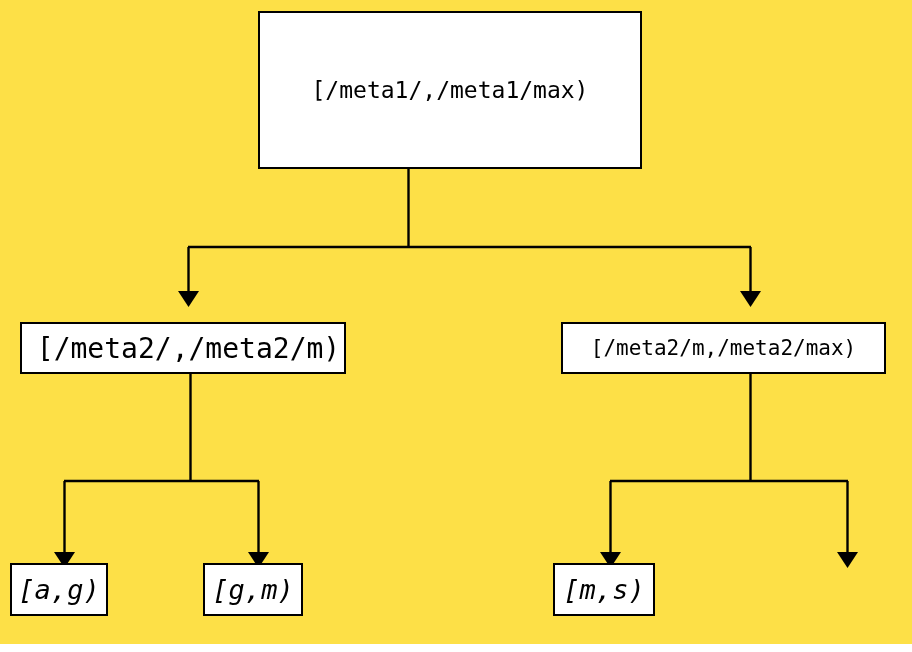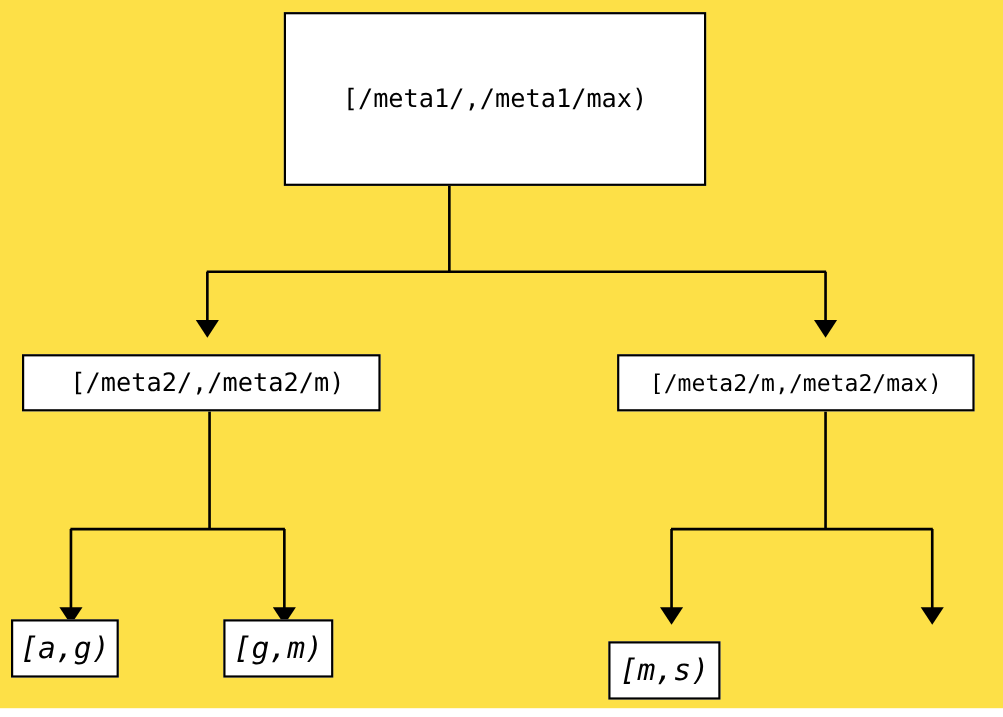--- a/index.html
+++ b/index.html
@@ -39,39 +39,39 @@
     top: 11px;
     width: 384px;
     height: 158px;
     font-size: 23px;
   }
   .node-mid-left {
     left: 20px;
     top: 322px;
     width: 326px;
     height: 52px;
-    font-size: 23px;
+    font-size: 28px;
     padding-left: 11px;
   }
   .node-mid-right {
     left: 561px;
     top: 322px;
     width: 325px;
     height: 52px;
     font-size: 21px;
   }
   .node-leaf {
     top: 563px;
     height: 53px;
     font-size: 27px;
     font-style: italic;
   }
   .leaf-ag   { left: 10px;  width: 98px; }
   .leaf-gm   { left: 203px; width: 100px; }
-  .leaf-ms   { left: 553px; width: 102px; margin-top: 20px; }
+  .leaf-ms   { left: 553px; width: 102px; }
   .leaf-smax { left: 777px; width: 129px; }
   .node-label {
     pointer-events: none;
   }
 </style>
 </head>
 <body>
 
 <div id="canvas">
 

